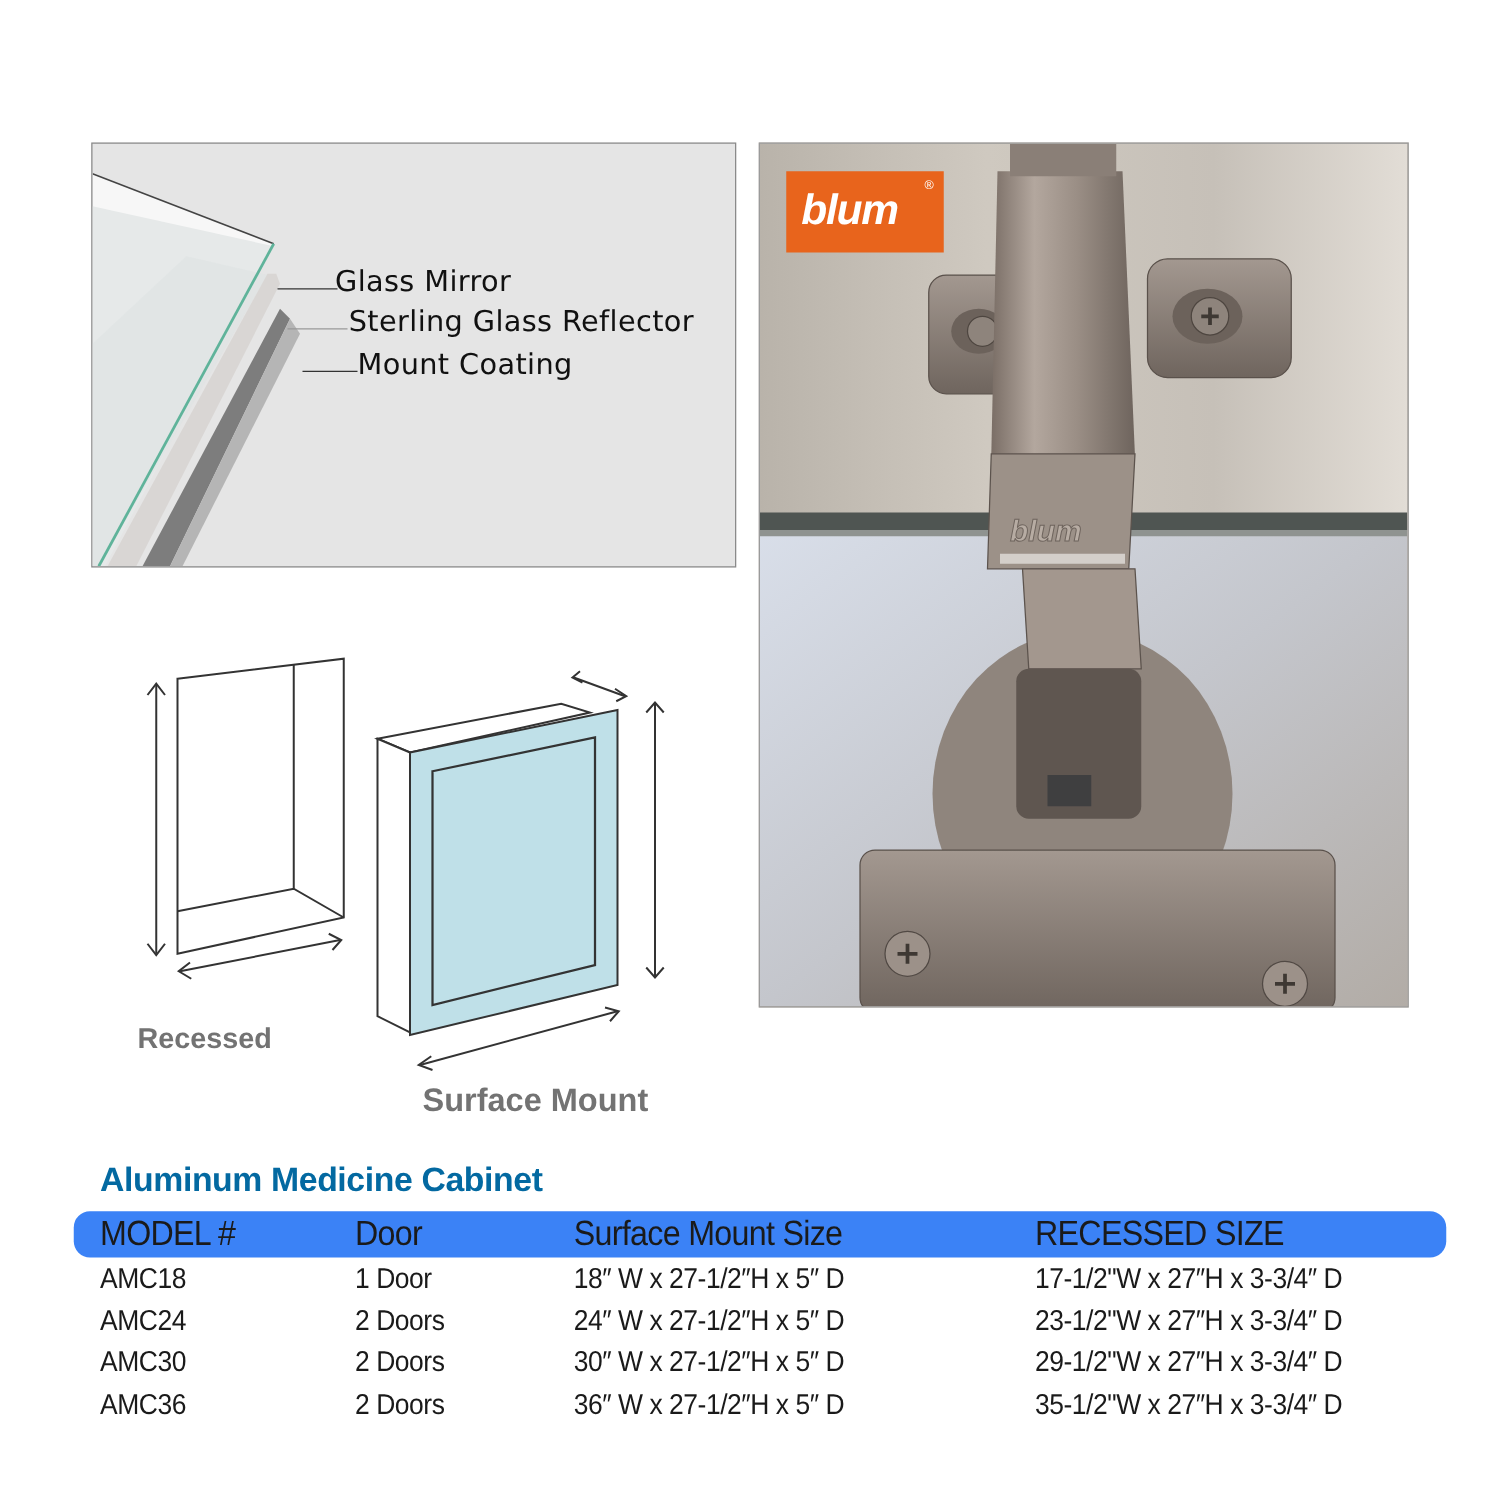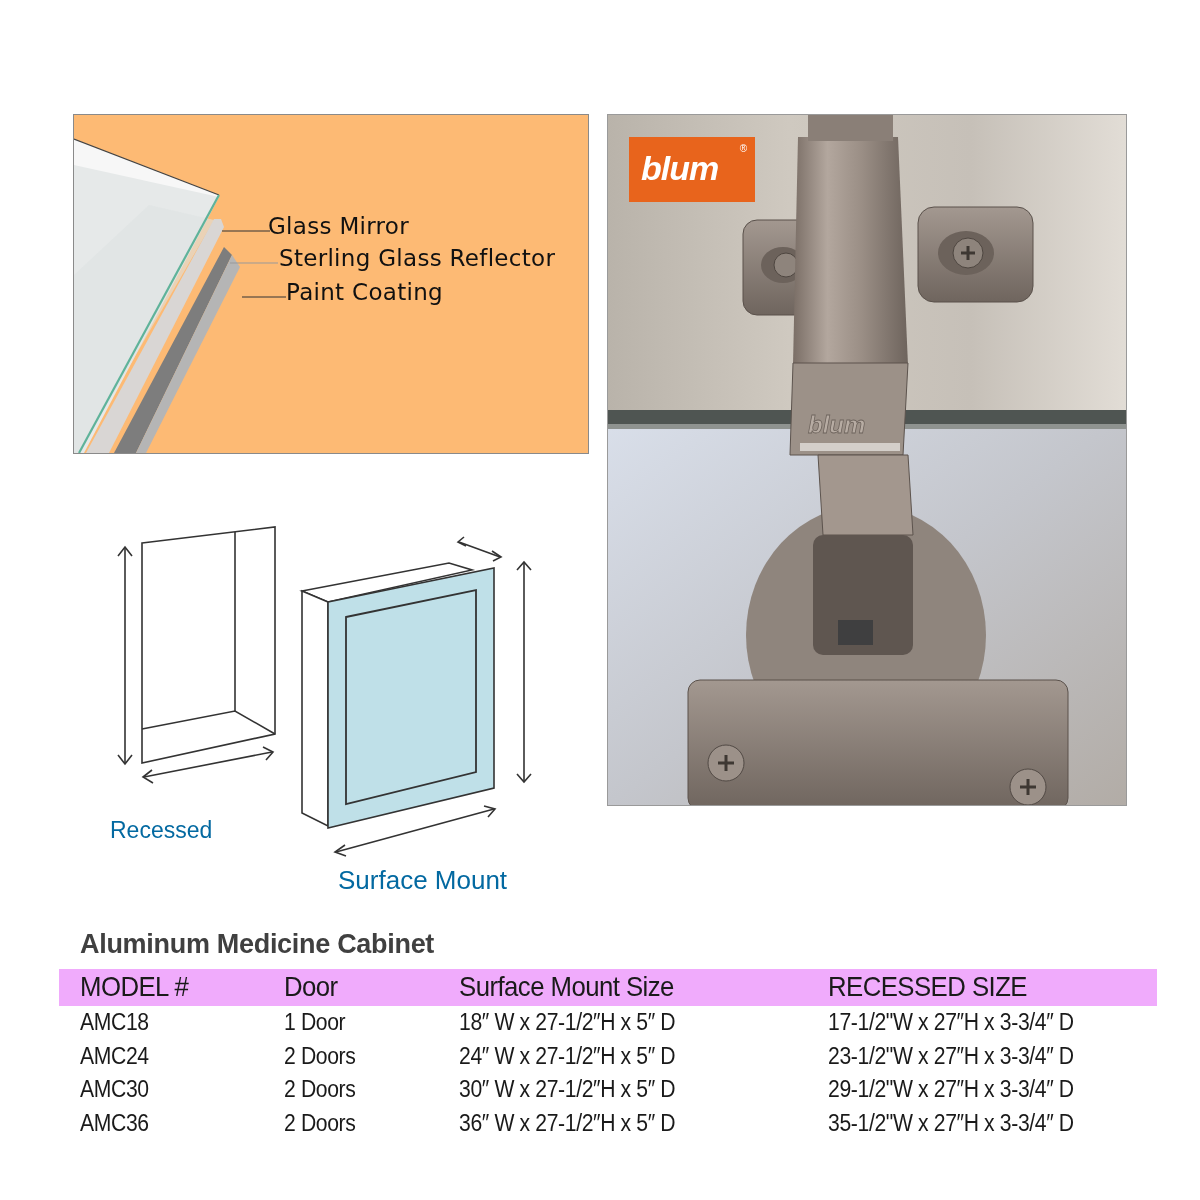--- a/index.html
+++ b/index.html
@@ -1,38 +1,38 @@
 <!DOCTYPE html>
 <html><head>
 <meta charset="utf-8">
 <style>
   html, body { margin:0; padding:0; background:#ffffff; }
   body { width:1200px; height:1200px; position:relative; overflow:hidden; font-family:"Liberation Sans", sans-serif; color:#1a1a1a; }
   .abs { position:absolute; }
 
   
-  #layer-panel { left:73px; top:114px; width:514px; height:338px; border:1.5px solid #8a8a8a; background:#fdba74; overflow:hidden; }
+  #layer-panel { left:73px; top:114px; width:514px; height:338px; border:1.5px solid #8a8a8a; background:#e5e5e5; overflow:hidden; }
   #layer-panel svg { position:absolute; left:0; top:0; }
   .layer-label { position:absolute; font-family:"DejaVu Sans", sans-serif; font-size:23px; color:#111; white-space:nowrap; letter-spacing:0.3px; }
 
   
   #photo-panel { left:607px; top:114px; width:518px; height:690px; border:1.5px solid #9a9a9a; overflow:hidden; background:#bfb8b0; }
   #photo-panel svg { position:absolute; left:0; top:0; }
   #blum-logo { position:absolute; left:21px; top:22px; width:126px; height:65px; background:#e8641c; }
   #blum-logo .word { position:absolute; left:12px; top:12px; font-family:"Liberation Sans", sans-serif; font-weight:bold; font-style:italic; font-size:34px; color:#fff; letter-spacing:-1px; }
   #blum-logo .reg { position:absolute; right:8px; top:6px; font-size:10px; color:#fff; }
 
   
   #mount-diagrams { left:100px; top:520px; width:450px; height:380px; }
-  .mount-label { position:absolute; font-family:"Liberation Sans", sans-serif; font-weight:normal; font-size:23px; color:#0369a1; white-space:nowrap; }
+  .mount-label { position:absolute; font-family:"Liberation Sans", sans-serif; font-weight:bold; font-size:23px; color:#737373; white-space:nowrap; }
 
   
-  #table-title { left:80px; top:929px; font-family:"Liberation Sans", sans-serif; font-weight:bold; font-size:27px; color:#404040; letter-spacing:-0.3px;text-align:center; }
+  #table-title { left:80px; top:929px; font-family:"Liberation Sans", sans-serif; font-weight:bold; font-size:27px; color:#0369a1; letter-spacing:-0.3px;text-align:center; }
   #spec-table { left:59px; top:969px; width:1098px; }
-  .thead { height:37px; background:#f0abfc; position:relative; }
+  .thead { height:37px; background:#3b82f6; position:relative;border-radius:13px; }
   .cell { position:absolute; white-space:nowrap; font-family:"Liberation Sans", sans-serif; color:#1a1a1a; }
   .thead .cell { font-size:28px; top:2px; letter-spacing:-0.6px; transform:scaleX(0.92); transform-origin:left center; }
   .trow { height:33.5px; position:relative; }
   .trow .cell { font-size:23px; top:3px; letter-spacing:-0.4px; transform:scaleX(0.92); transform-origin:left center; }
   .c0 { left:21px; } .c1 { left:225px; } .c2 { left:400px; } .c3 { left:769px; }
 </style>
 </head>
 <body>
 
 <div id="layer-panel" class="abs">
@@ -48,21 +48,21 @@
 
     <polygon points="150,132 158,140 62,338 40,338" fill="#7d7d7d"></polygon>
     <polygon points="158,140 166,152 72,338 62,338" fill="#b5b5b5"></polygon>
 
     <line x1="148" y1="116" x2="196" y2="116" stroke="#333" stroke-width="1"></line>
     <line x1="156" y1="148" x2="204" y2="148" stroke="#999" stroke-width="1"></line>
     <line x1="168" y1="182" x2="212" y2="182" stroke="#333" stroke-width="1"></line>
   </svg>
   <div class="layer-label" style="left:194px;top:98px;">Glass Mirror</div>
   <div class="layer-label" style="left:205px;top:130px;">Sterling Glass Reflector</div>
-  <div class="layer-label" style="left:212px;top:164px;">Paint Coating</div>
+  <div class="layer-label" style="left:212px;top:164px;">Mount Coating</div>
 </div>
 
 <div id="photo-panel" class="abs">
   <svg width="518" height="690" viewBox="0 0 518 690">
     <defs>
       <linearGradient id="bgTop" x1="0" y1="0" x2="1" y2="0">
         <stop offset="0" stop-color="#b9b3aa"></stop>
         <stop offset="0.35" stop-color="#cfc9c0"></stop>
         <stop offset="0.7" stop-color="#c6c0b8"></stop>
         <stop offset="1" stop-color="#e2ddd6"></stop>

